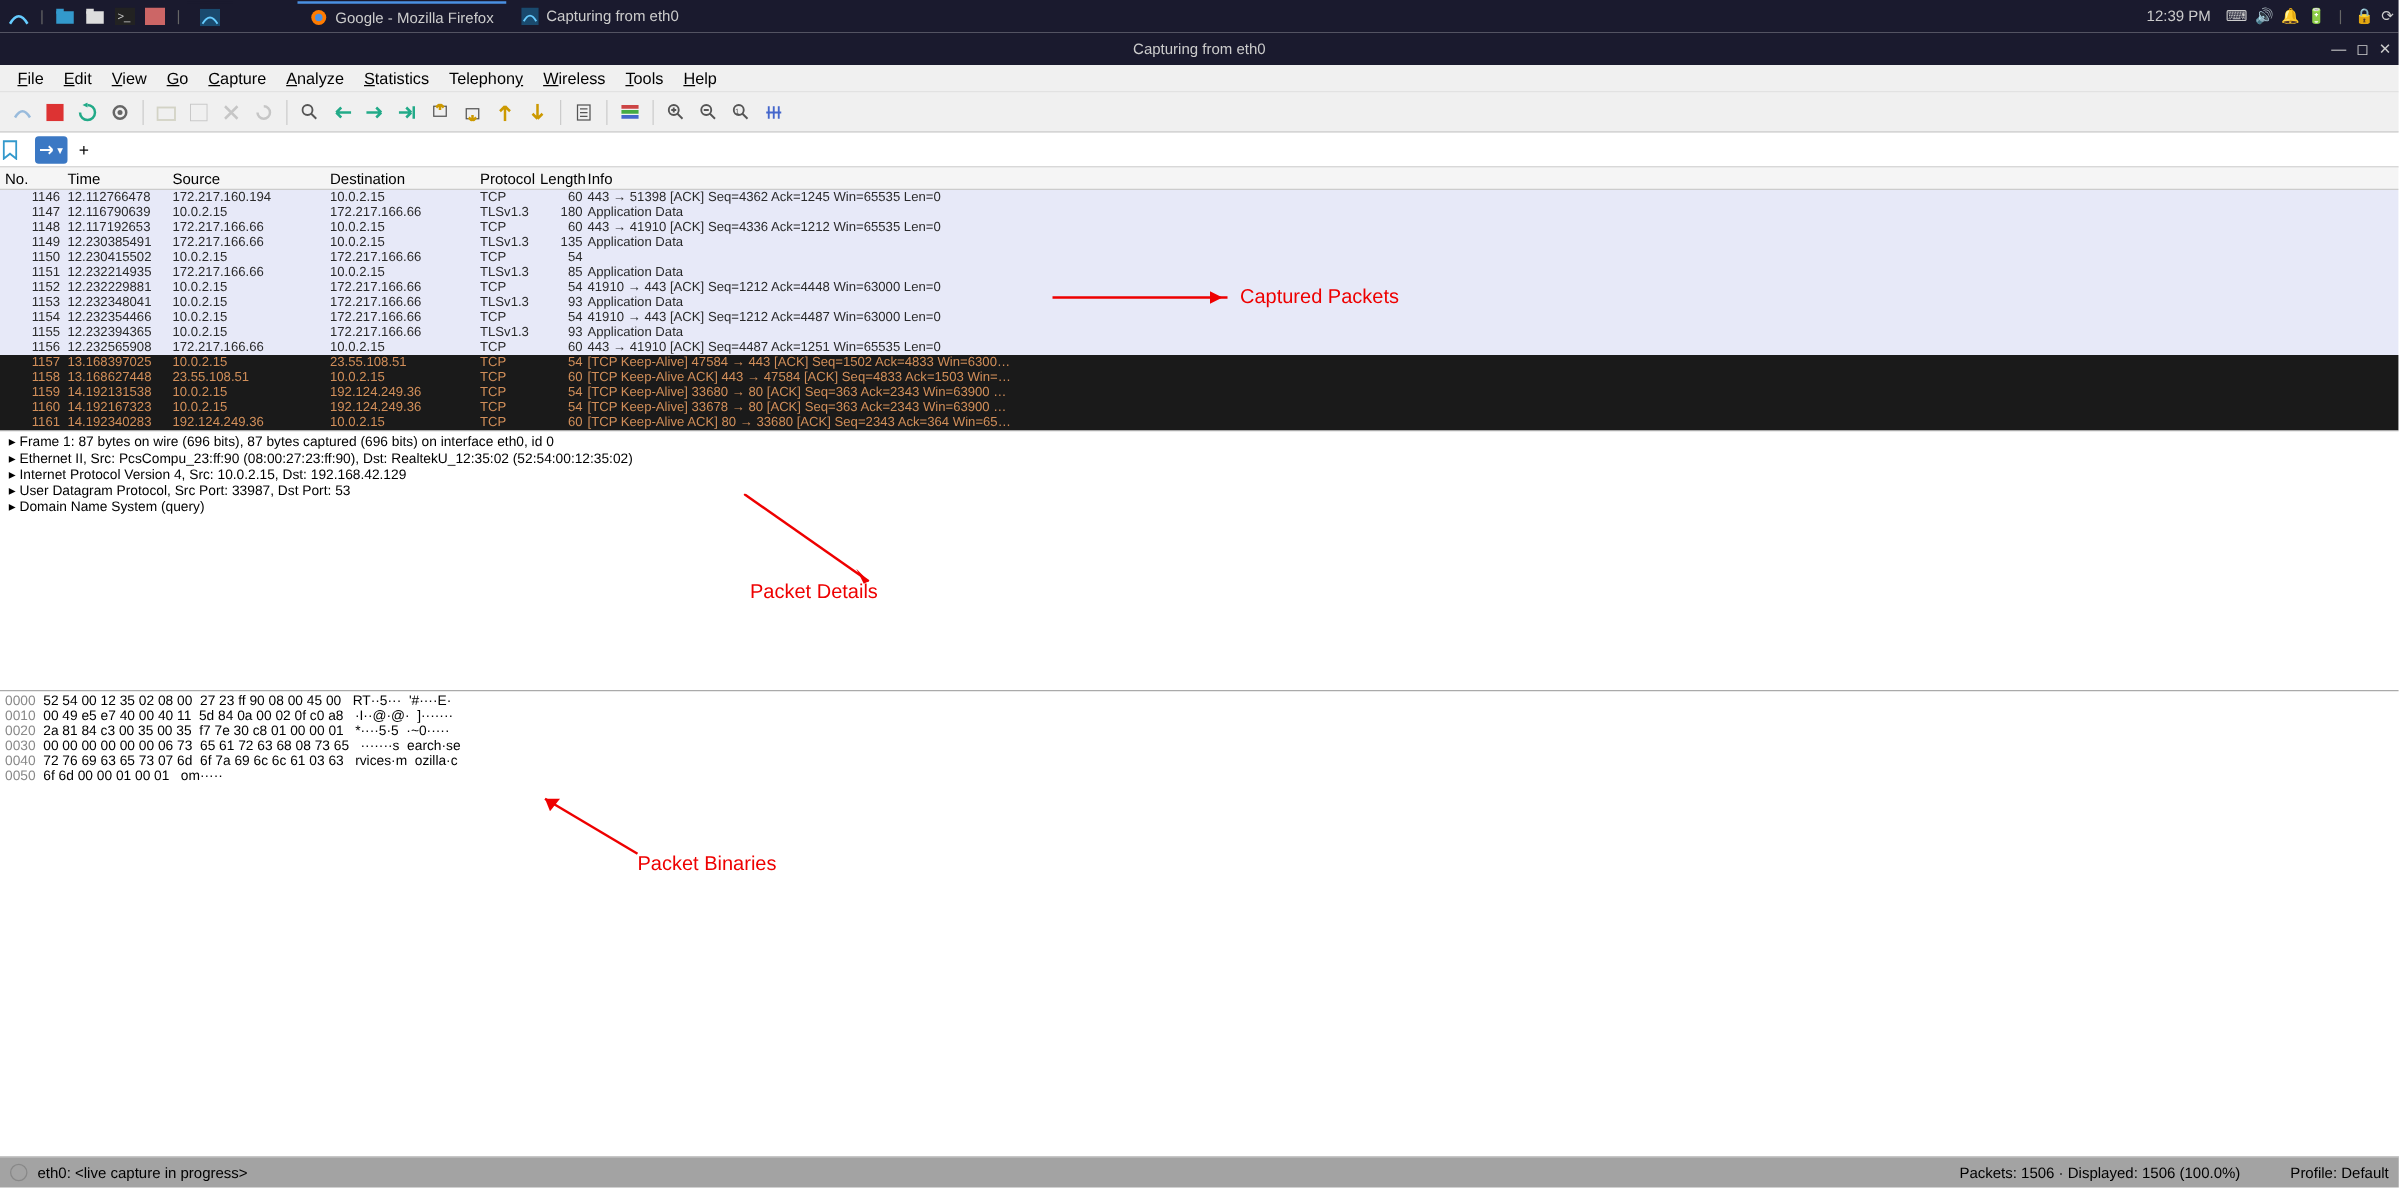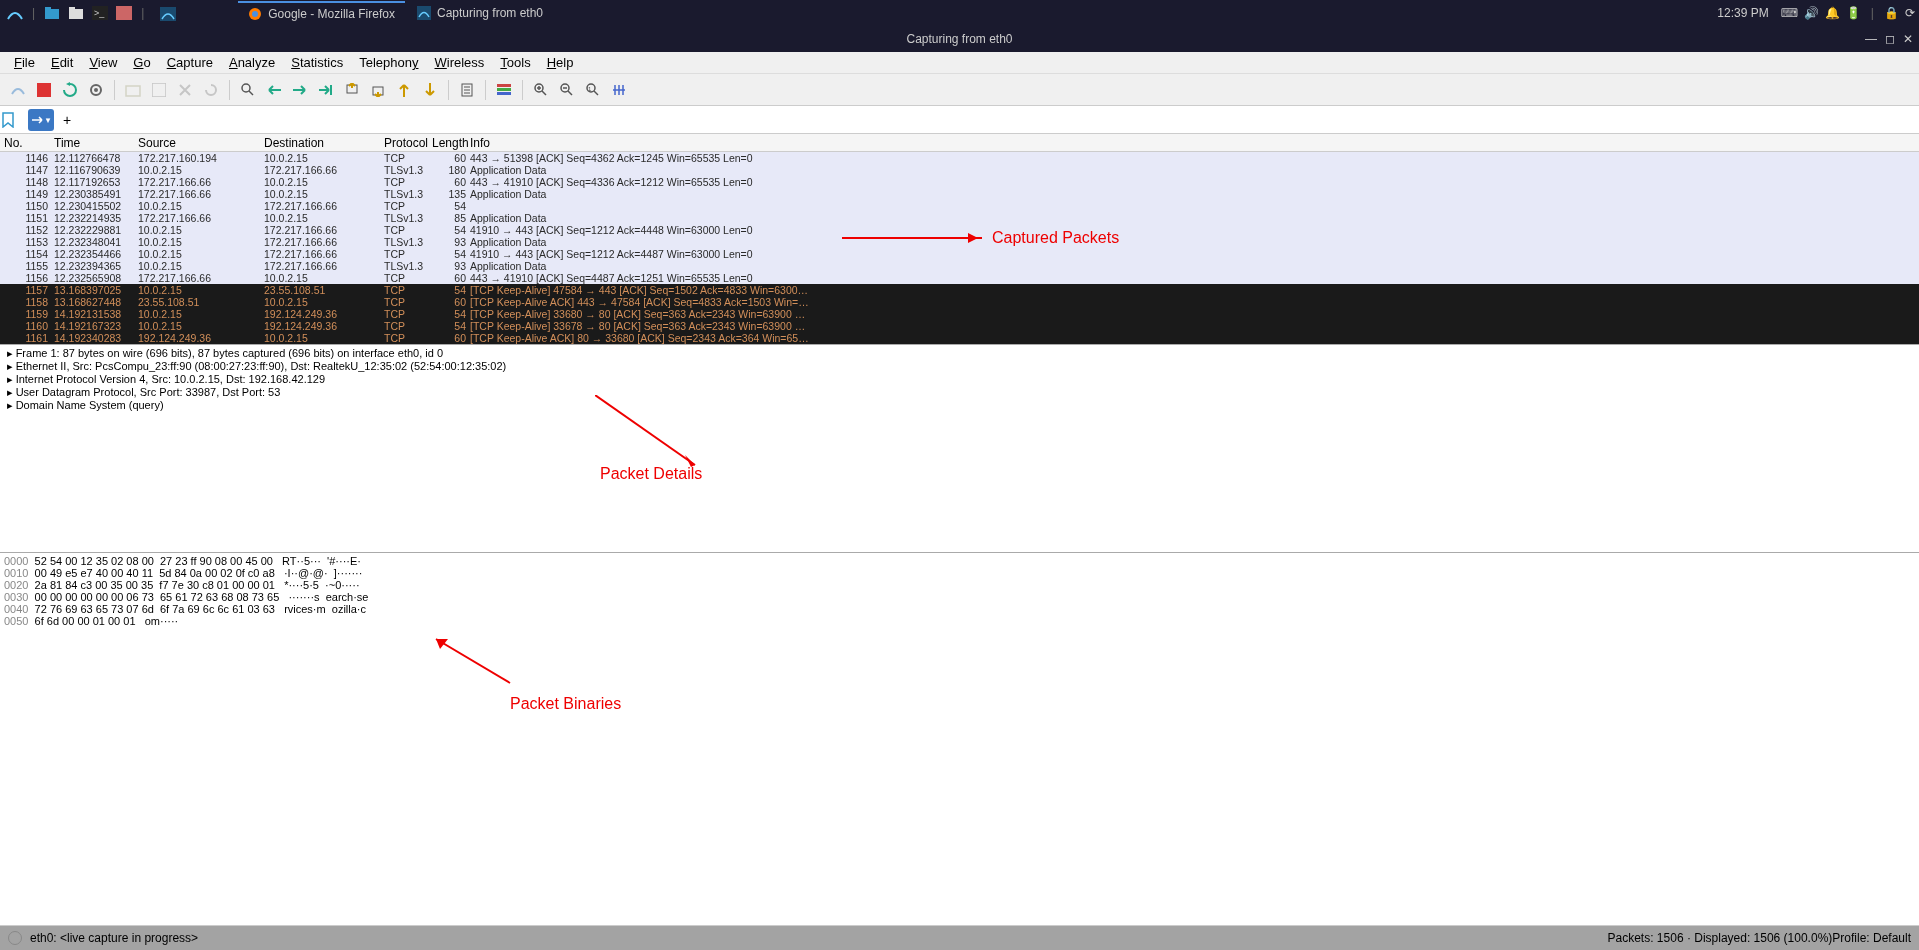--- a/index.html
+++ b/index.html
@@ -47,21 +47,21 @@
   .arrow-red::after { content:''; position:absolute; right:-1px; top:-4px; border:5px solid transparent; border-left:10px solid #e00; }
   .details { height: 208px; background: #fff; border-top: 1px solid #aaa; padding: 2px 4px; font-family: monospace; font-size: 11px; position: relative; }
   .details .drow { white-space: pre; }
   .annotate2 { position: absolute; font-size: 16px; color: #e00; top: 120px; left: 600px; }
   .hexpane { height: 232px; background: #fff; border-top: 1px solid #aaa; padding: 2px 4px; font-family: monospace; font-size: 11px; position: relative; }
   .hexrow { white-space: pre; }
   .hexrow .off { color: #888; }
   .annotate3 { position: absolute; font-size: 16px; color: #e00; top: 130px; left: 430px; }
   .statusbar { position: absolute; bottom: 0; left: 0; right: 0; height: 20px; background: #a3a3a3; display: flex; align-items: center; padding: 12px 8px; font-size: 12px; border-top: 1px solid #ccc; }
   .statusbar .scirc { width: 14px; height: 14px; border: 1px solid #888; border-radius: 50%; margin-right: 8px; }
-  .statusbar .sright { margin-left: auto; display: flex; }
+  .statusbar .sright { margin-left: auto; display: flex; gap: 40px; }
   svg { display: block; }
   .diag-arrow { position: absolute; }
 </style>
 </head>
 <body>
 
 <div class="taskbar">
   <div class="tb-left">
     <div class="tb-icon">
         <svg width="18" height="16" viewBox="0 0 18 16">
@@ -350,21 +350,21 @@
       <div class="hexrow"><span class="off">0010</span>  00 49 e5 e7 40 00 40 11  5d 84 0a 00 02 0f c0 a8   ·I··@·@·  ]·······</div>
       <div class="hexrow"><span class="off">0020</span>  2a 81 84 c3 00 35 00 35  f7 7e 30 c8 01 00 00 01   *····5·5  ·~0·····</div>
       <div class="hexrow"><span class="off">0030</span>  00 00 00 00 00 00 06 73  65 61 72 63 68 08 73 65   ·······s  earch·se</div>
       <div class="hexrow"><span class="off">0040</span>  72 76 69 63 65 73 07 6d  6f 7a 69 6c 6c 61 03 63   rvices·m  ozilla·c</div>
       <div class="hexrow"><span class="off">0050</span>  6f 6d 00 00 01 00 01   om·····</div>
     </div>
   <svg class="diag-arrow" style="top:80px;left:430px" width="90" height="60">
       <line x1="80" y1="50" x2="6" y2="6" stroke="#e00" stroke-width="2"></line>
       <polygon points="6,6 18,6 10,16" fill="#e00"></polygon>
     </svg>
-  <div class="annotate3" style="top:142px;left:510px"><span>Packet Binaries</span></div>
+  <div class="annotate3" style="top:130px;left:510px"><span>Packet Binaries</span></div>
 </div>
 
 <div class="statusbar">
   <div class="scirc"></div>
   <span>eth0: &lt;live capture in progress&gt;</span>
   <div class="sright">
     <span>Packets: 1506 · Displayed: 1506 (100.0%)</span>
     <span>Profile: Default</span>
   </div>
 </div>

